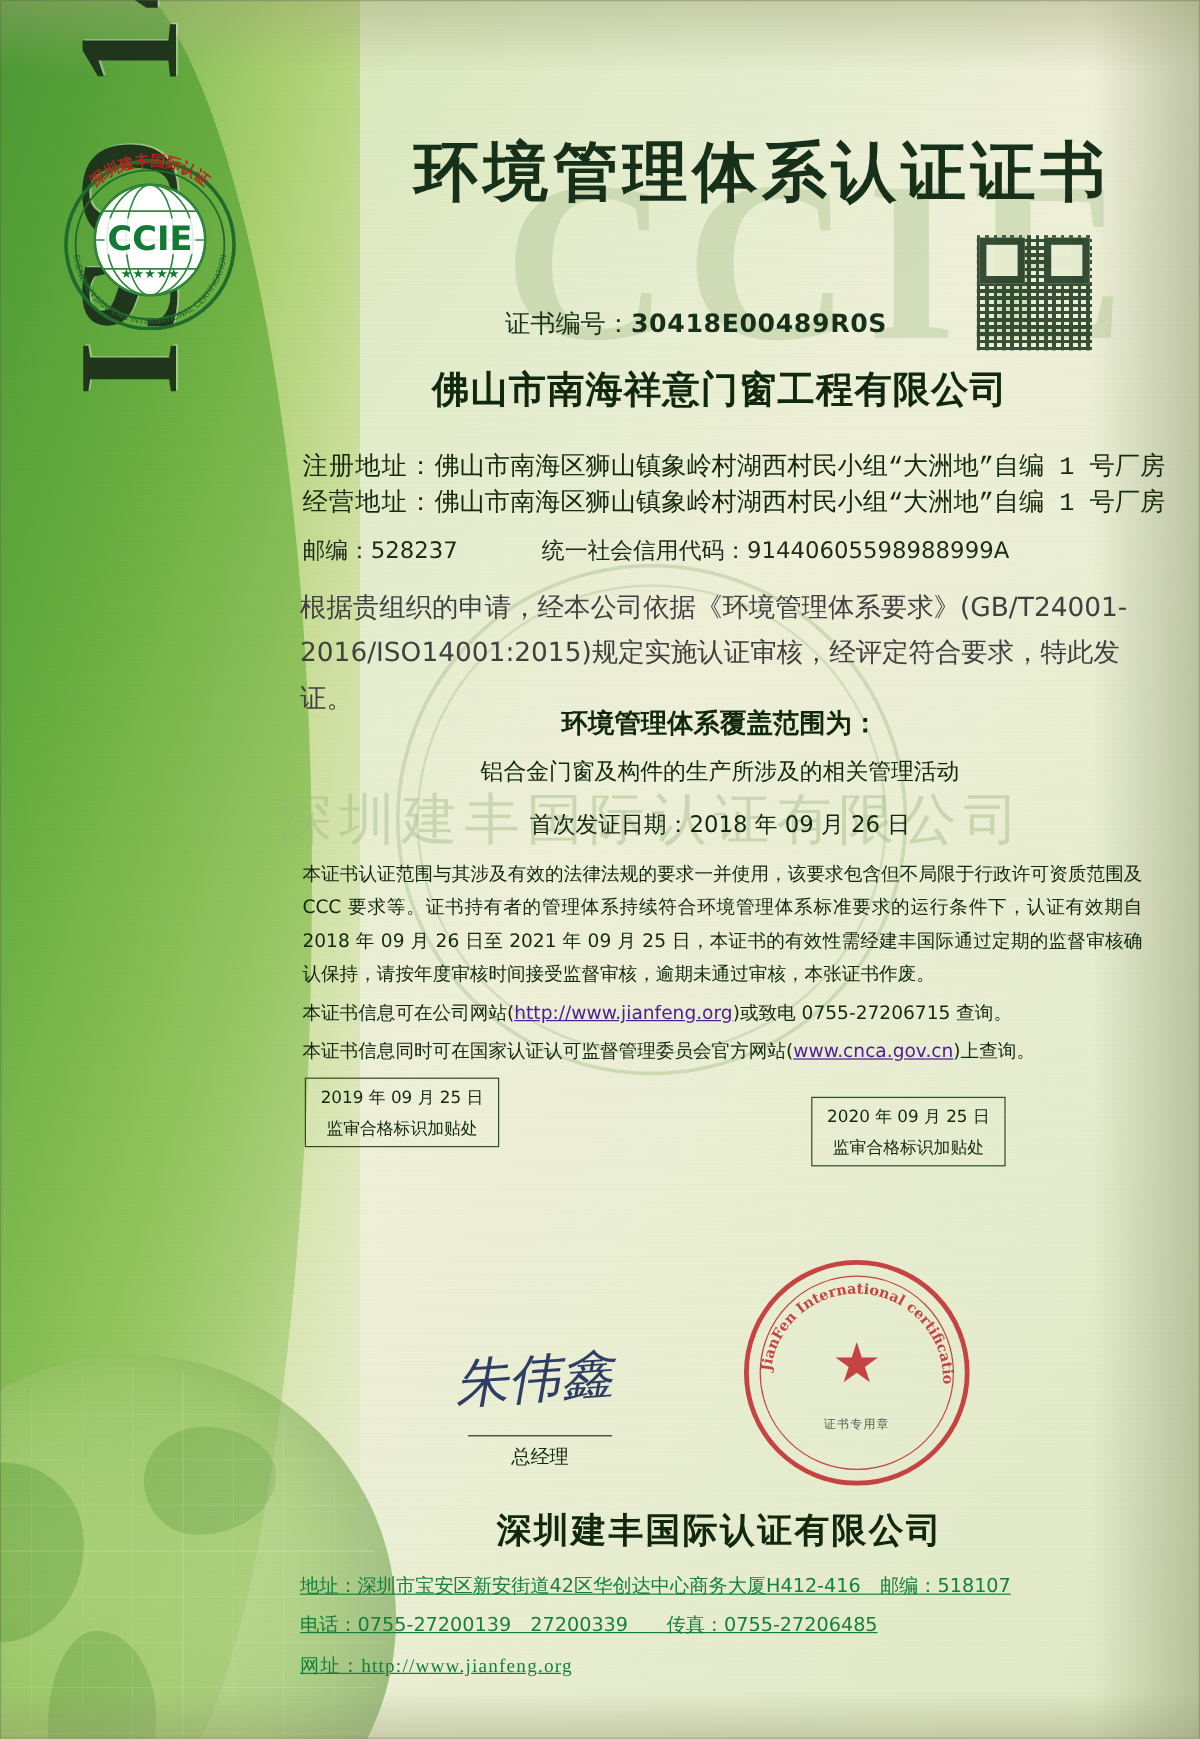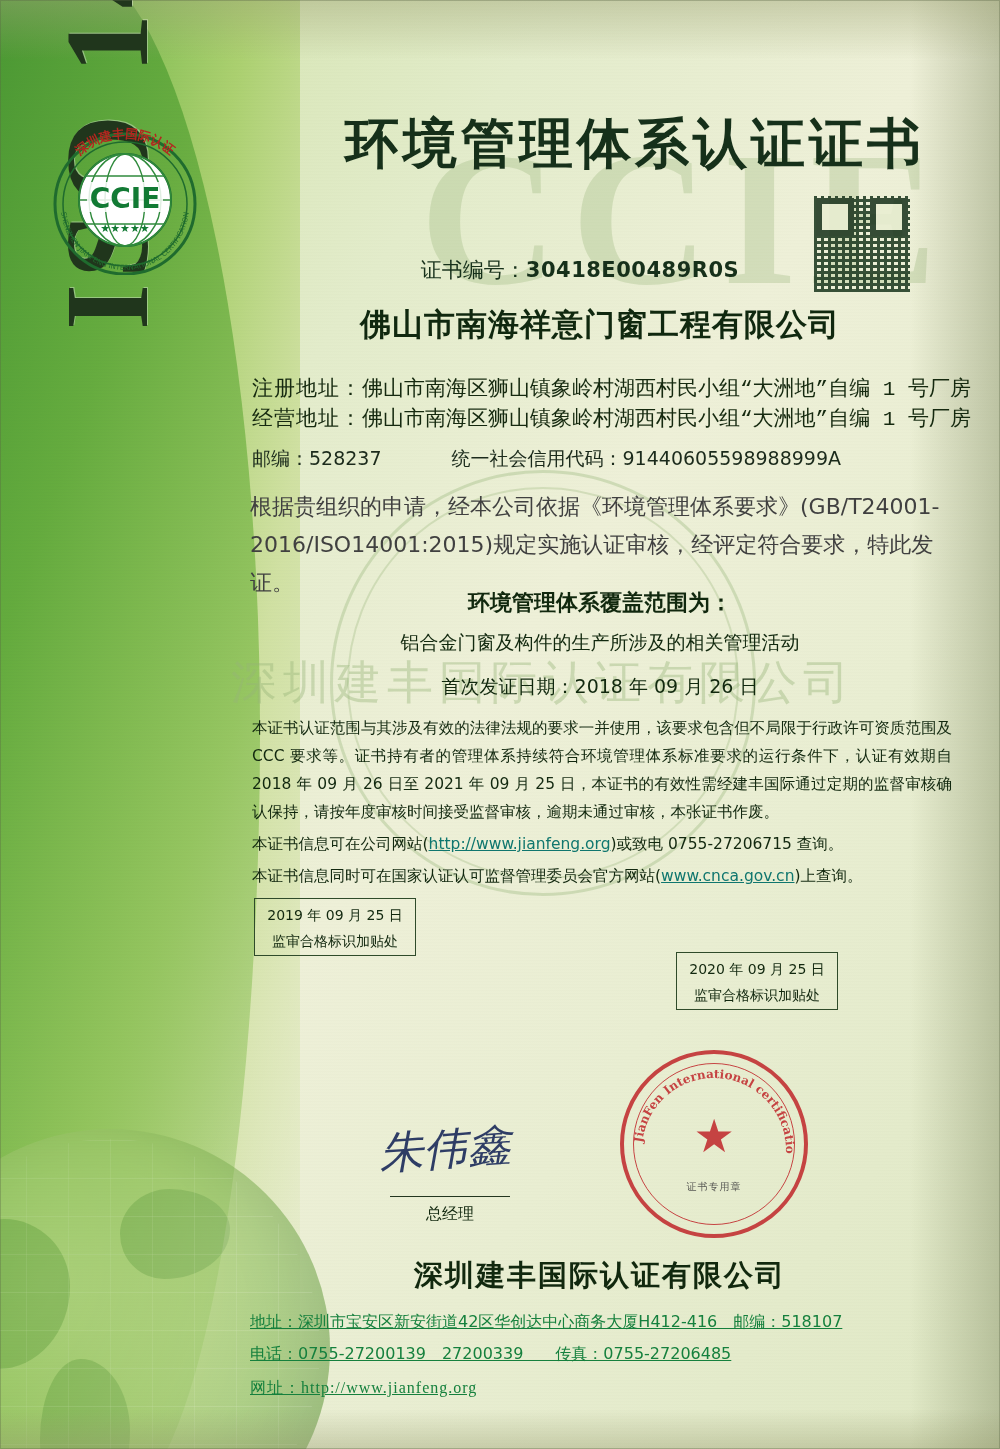--- a/index.html
+++ b/index.html
@@ -262,40 +262,40 @@
   .fine-print {
     position: absolute;
     left: 252px; top: 714px;
     width: 700px;
     font-size: 15.5px;
     line-height: 28px;
     color: #12280f;
     font-family: "DejaVu Sans", sans-serif;
     text-align: justify;
   }
-  .fine-print a { color: #0f766e; }
+  .fine-print a { color: #4c1d95; }
   .note-line {
     margin-top: 4px;
   }
   
   .surv-box {
     position: absolute;
     border: 1.6px solid #2f4b2a;
     width: 162px;
     height: 58px;
     text-align: center;
     font-size: 14px;
     font-family: "DejaVu Sans", sans-serif;
     color: #12280f;
     line-height: 26px;
     padding-top: 3px;
     box-sizing: border-box;
   }
   .surv-1 { left: 254px; top: 898px; }
-  .surv-2 { left: 676px; top: 952px; }
+  .surv-2 { left: 676px; top: 914px; }
   
   .red-seal {
     position: absolute;
     left: 620px; top: 1050px;
     width: 180px; height: 180px;
     border-radius: 50%;
     border: 4px solid #c0262a;
     opacity: .85;
   }
   .red-seal:before {

